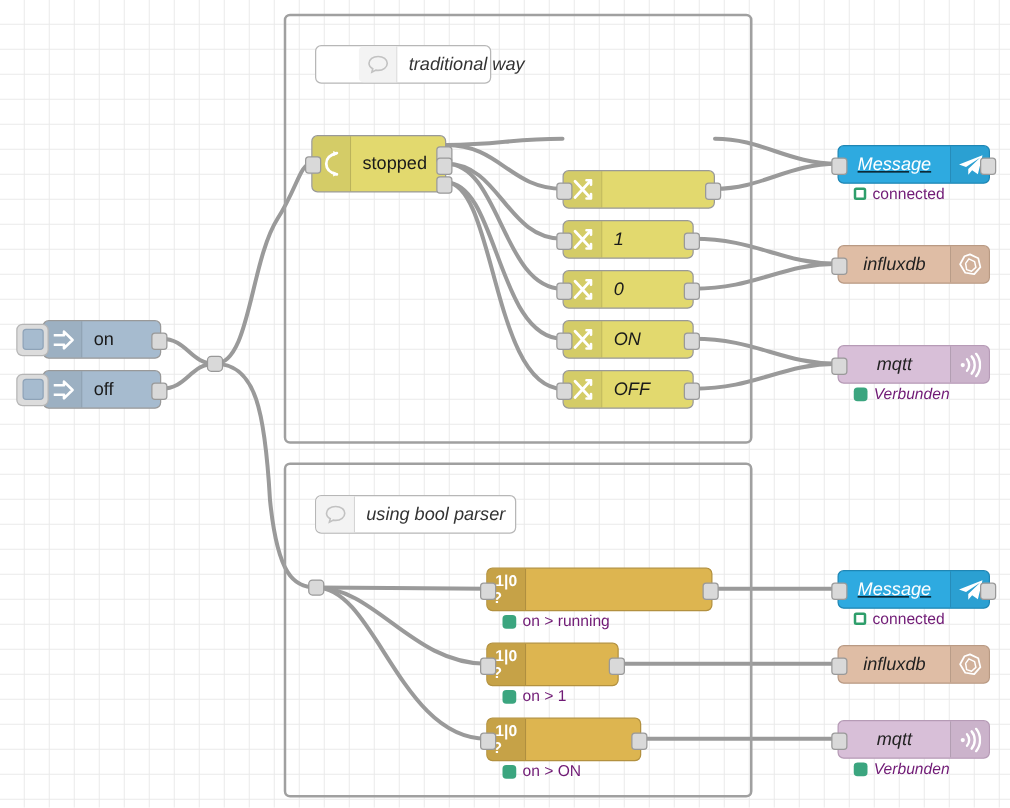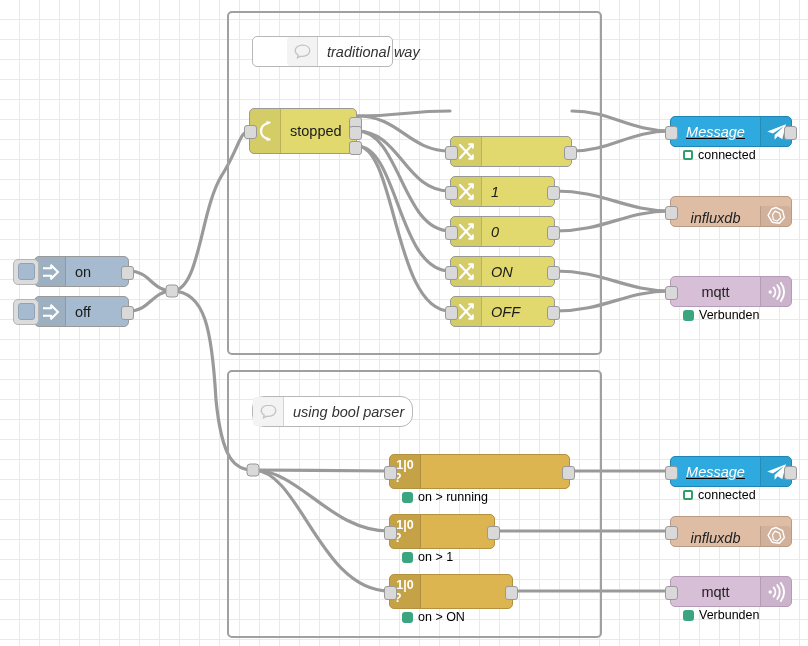--- a/index.html
+++ b/index.html
@@ -51,22 +51,22 @@
     position:absolute;width:11px;height:12px;
     background:#d9d9d9;border:1px solid #999;border-radius:3px;
     top:50%;margin-top:-6px;
   }
   .port.in{left:-6px;}
   .port.out{right:-6px;}
   
   .n-inject{background:#a6bbcf;}
   .n-switch,.n-change{background:#e2d96e;}
   .n-telegram{background:#2eaae0;border-color:#1f86b4;text-decoration:underline;}
-  .n-influx{background:#dfbda5;border-color:#b99a84;align-items:flex-end;}
-  .n-mqtt{background:#d8bfd8;border-color:#b69bb6;}
+  .n-influx{background:#dfbda5;border-color:#b99a84;}
+  .n-mqtt{background:#d8bfd8;border-color:#b69bb6;font-style:italic;}
   .n-bool{background:#ddb550;border-color:#b3913f;}
   .n-bool .ico{background:rgba(0,0,0,0.10);}
   .n-comment{background:#ffffff;border-color:#b7b7b7;}
   .n-comment .ico{background:#f3f3f3;}
   .n-comment .lbl{font-style:italic;color:#333;}
   
   .inject-btn{
     position:absolute;left:-22px;top:50%;margin-top:-13px;
     width:26px;height:26px;box-sizing:border-box;
     background:#dcdcdc;border:1px solid #b5b5b5;border-radius:5px;
@@ -74,21 +74,21 @@
   }
   .inject-btn i{
     display:block;width:15px;height:15px;
     background:#a6bbcf;border:1px solid #8ea3b8;border-radius:3px;
   }
   .italic{font-style:italic;}
   
   .status{
     position:absolute;left:12px;top:100%;margin-top:2px;
     display:flex;align-items:center;gap:5px;
-    font-size:12.5px;color:#000000;white-space:nowrap;
+    font-size:12.5px;color:#701a75;white-space:nowrap;
   }
   .dot-ring{width:10px;height:10px;box-sizing:border-box;border:2.5px solid #2e9e6b;border-radius:2px;background:#fff;}
   .dot-fill{width:11px;height:11px;border-radius:3px;background:#3ba57f;}
   svg.gl{display:block;}
 </style>
 </head>
 <body>
 
 <div id="canvas">
 
@@ -140,21 +140,21 @@
 
   <div class="node n-comment" style="left:252px;top:36px;width:141px;height:31px;padding-left:34px;">
     <div class="ico left">
       <svg class="gl" width="17" height="15" viewBox="0 0 17 15">
         <path d="M8.5 1.2C4.4 1.2 1.2 3.6 1.2 6.6c0 1.8 1.2 3.4 3 4.4l-.7 2.8 3.2-1.7c.6.1 1.2.2 1.8.2 4.1 0 7.3-2.4 7.3-5.7S12.6 1.2 8.5 1.2z" fill="none" stroke="#c2c2c2" stroke-width="1.3"></path>
       </svg>
     </div>
     <div class="lbl">traditional way</div>
   </div>
 
-  <div class="node n-comment" style="left:252px;top:396px;width:161px;height:31px;border-radius:12px;">
+  <div class="node n-comment" style="left:252px;top:396px;width:161px;height:31px;">
     <div class="ico left">
       <svg class="gl" width="17" height="15" viewBox="0 0 17 15">
         <path d="M8.5 1.2C4.4 1.2 1.2 3.6 1.2 6.6c0 1.8 1.2 3.4 3 4.4l-.7 2.8 3.2-1.7c.6.1 1.2.2 1.8.2 4.1 0 7.3-2.4 7.3-5.7S12.6 1.2 8.5 1.2z" fill="none" stroke="#c2c2c2" stroke-width="1.3"></path>
       </svg>
     </div>
     <div class="lbl">using bool parser</div>
   </div>
 
   <div class="node n-inject" style="left:34px;top:256px;width:95px;height:31px;">
     <div class="inject-btn">

